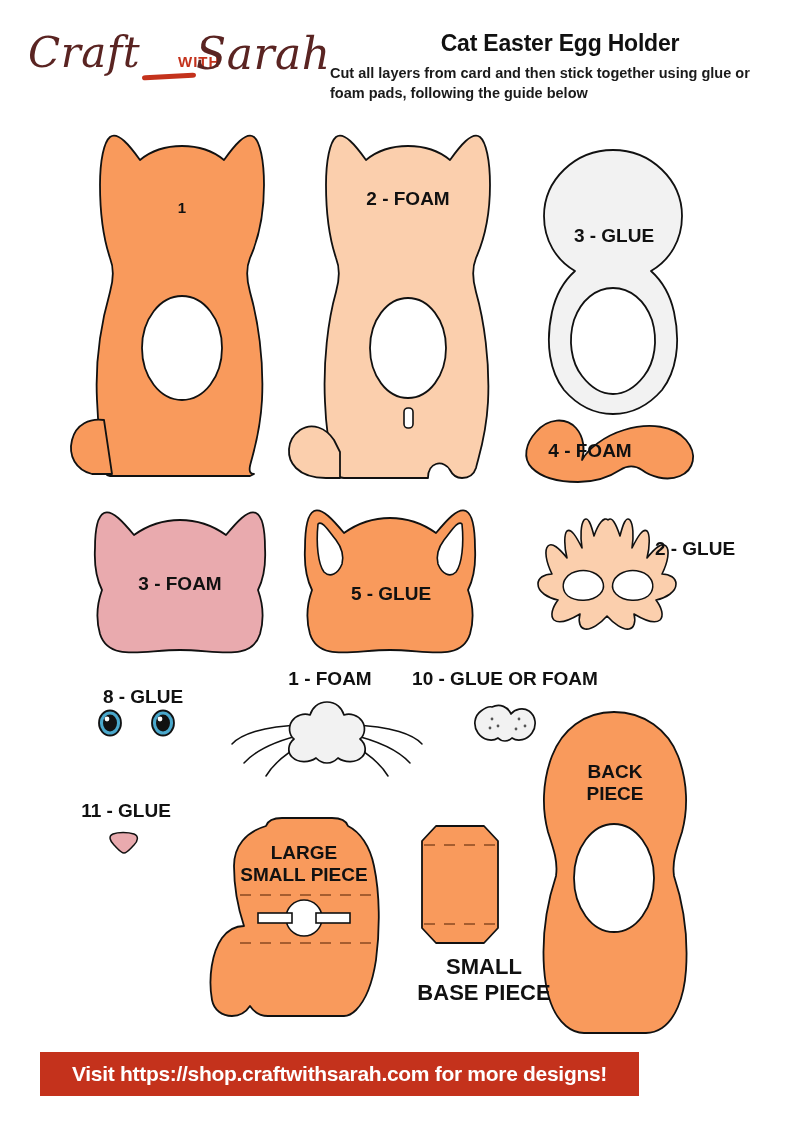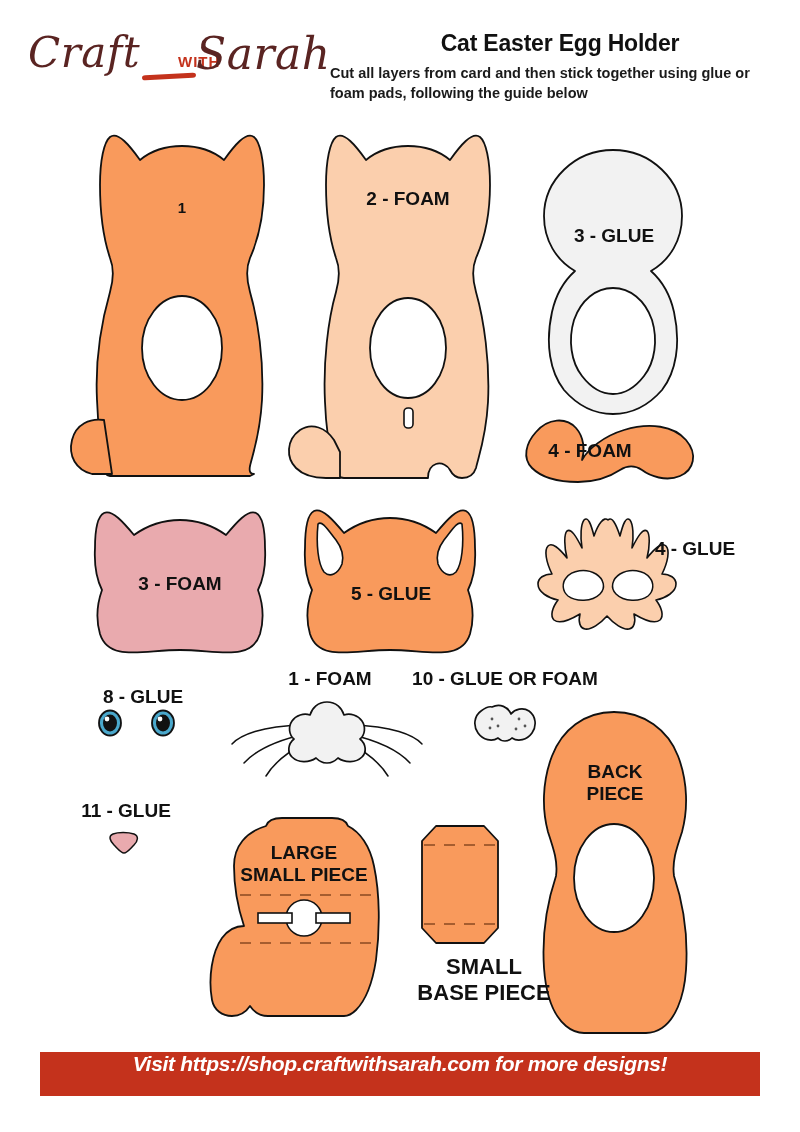--- a/index.html
+++ b/index.html
@@ -99,25 +99,25 @@
     color: #111111;
     white-space: pre;
     text-align: center;
     line-height: 1.18;
   }
 
   
   #footer-banner {
     position: absolute;
     left: 40px; top: 1052px;
-    width: 720px; height: 44px;
+    width: 599px; height: 44px;
     background: #c4321c;
     display: flex;
+    align-items: center;
     justify-content: center;
-    font-style: italic;
   }
   #footer-text {
     color: #ffffff;
     font-size: 21px;
     font-weight: bold;
     letter-spacing: -0.3px;
   }
 </style>
 </head>
 <body>
@@ -415,21 +415,21 @@
 <div class="piece-label" style="left:338px; top:188px; width:140px; font-size:19px;">2 - FOAM</div>
 
 <div class="piece-label" style="left:549px; top:185px; width:130px; font-size:19px;margin-top:40px;">3 - GLUE</div>
 
 <div class="piece-label" style="left:500px; top:408px; width:180px; font-size:19px;margin-top:32px;">4 - FOAM</div>
 
 <div class="piece-label" style="left:113px; top:573px; width:134px; font-size:19px;">3 - FOAM</div>
 
 <div class="piece-label" style="left:325px; top:583px; width:132px; font-size:19px;">5 - GLUE</div>
 
-<div class="piece-label" style="left:630px; top:538px; width:130px; font-size:19px;">4 - GLUE</div>
+<div class="piece-label" style="left:630px; top:538px; width:130px; font-size:19px;">2 - GLUE</div>
 
 <div class="piece-label" style="left:84px; top:686px; width:118px; font-size:19px;">8 - GLUE</div>
 
 <div class="piece-label" style="left:263px; top:668px; width:134px; font-size:19px;">1 - FOAM</div>
 
 <div class="piece-label" style="left:400px; top:668px; width:210px; font-size:19px;">10 - GLUE OR FOAM</div>
 
 <div class="piece-label" style="left:64px; top:800px; width:124px; font-size:19px;">11 - GLUE</div>
 
 <div class="piece-label" style="left:234px; top:842px; width:140px; font-size:19px;">LARGE

